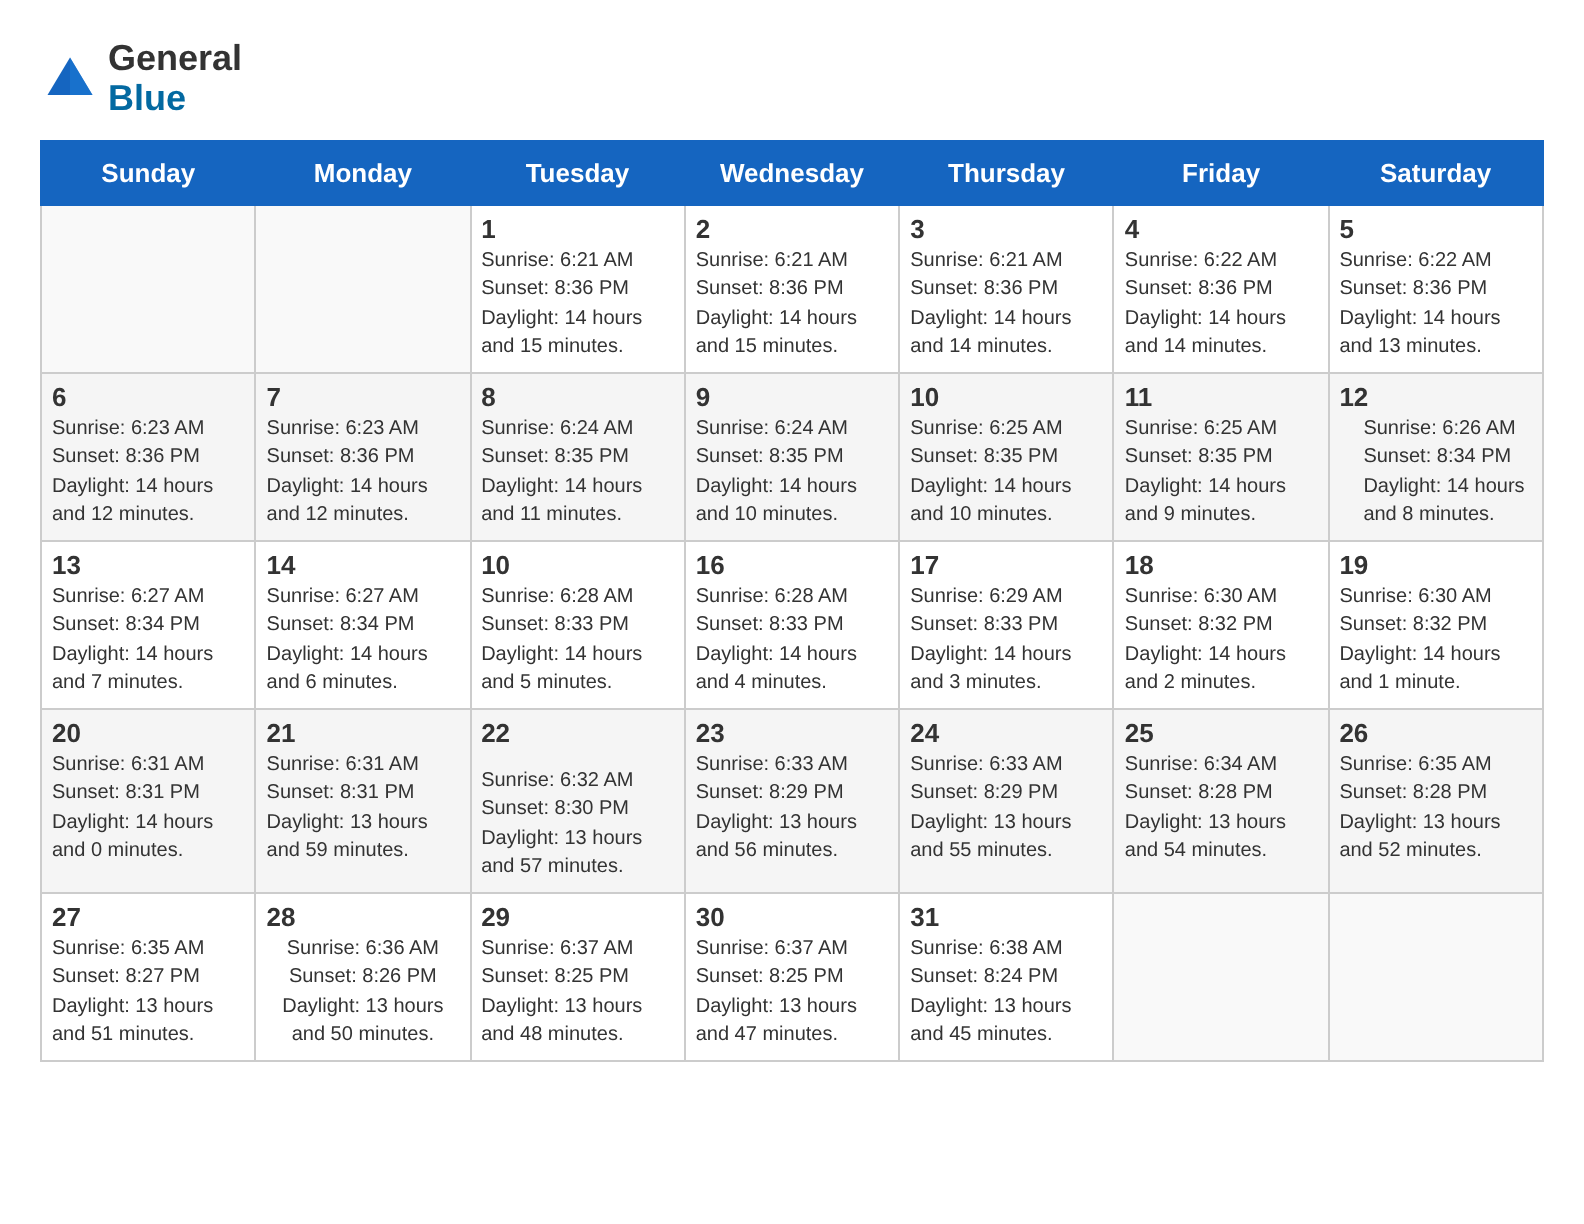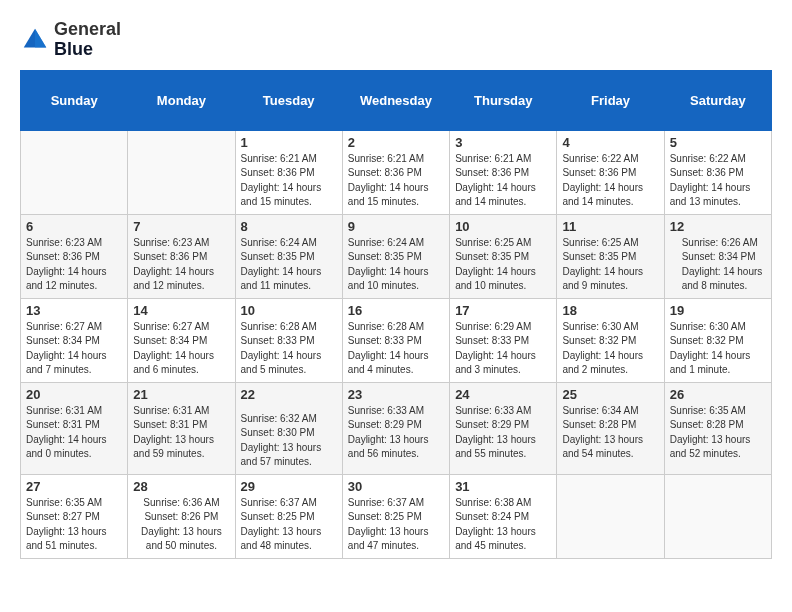--- a/index.html
+++ b/index.html
@@ -27,21 +27,21 @@
       line-height: 1.1;
     }
     .logo-general {
       font-size: 18px;
       font-weight: bold;
       color: #333;
     }
     .logo-blue {
       font-size: 18px;
       font-weight: bold;
-      color: #0f172a;
+      color: #0369a1;
     }
     .logo-icon {
       width: 30px;
       height: 30px;
     }
     .title-block {
       text-align: right;
     }
     .month-title {
       font-size: 36px;
@@ -54,21 +54,21 @@
     }
     .calendar {
       width: 100%;
       border-collapse: collapse;
       border: 1px solid #ccc;
     }
     .calendar th {
       background-color: #1565C0;
       color: #fff;
       text-align: center;
-      padding: 22px 4px;
+      padding: 8px 4px;
       font-size: 13px;
       font-weight: bold;
       border: 1px solid #1565C0;
     }
     .calendar td {
       vertical-align: top;
       border: 1px solid #ccc;
       padding: 4px 5px;
       width: 107px;
       min-height: 80px;

